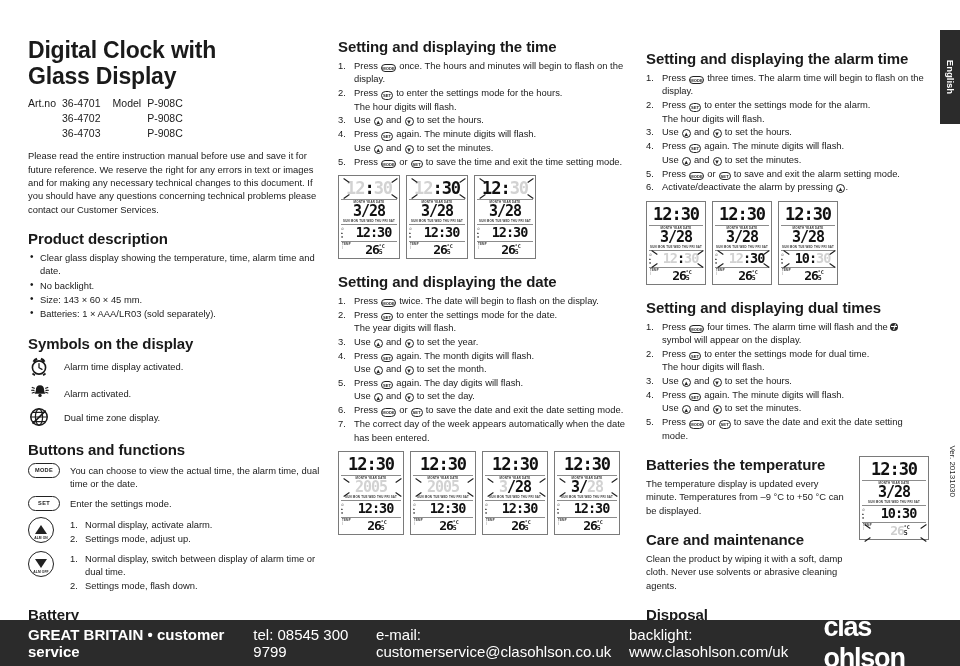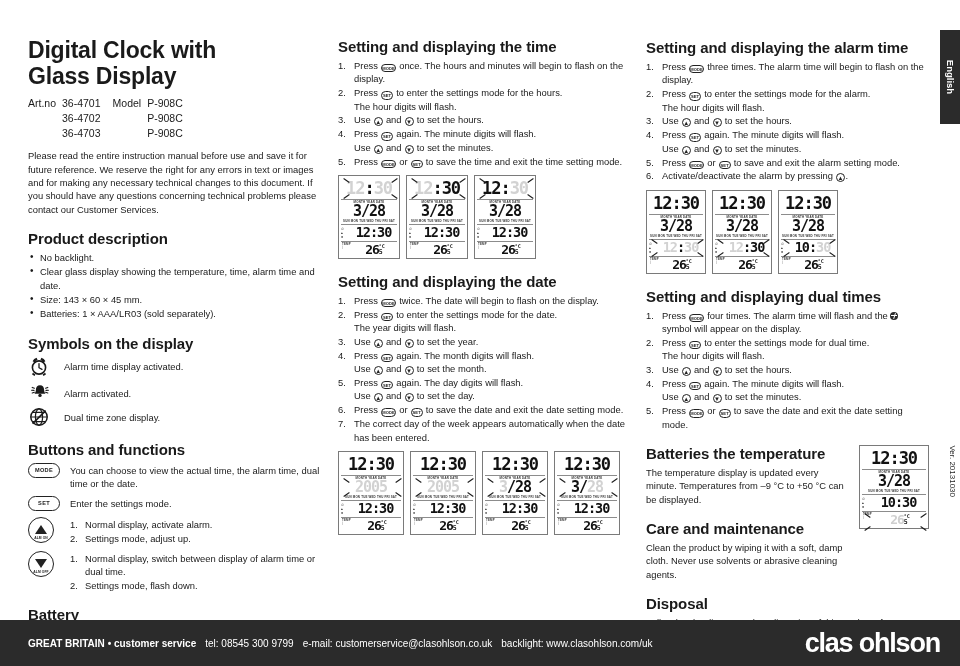--- a/index.html
+++ b/index.html
@@ -172,21 +172,21 @@
     transform:rotate(90deg); transform-origin:right top;
   }
 
   
   .footer {
     position:absolute; left:0; right:0; bottom:0; height:46px;
     background:#2b2b2b; color:#fff;
     display:flex; align-items:center; justify-content:space-between;
     padding:0 20px 0 28px;
   }
-  .footer .fl { font-size:10px; display:flex; align-items:center; gap:9px; }
+  .footer .fl { font-size:15px; display:flex; align-items:center; gap:9px; }
   .footer .fl b { font-weight:bold; }
   .footer .brand { font-size:27px; font-weight:bold; letter-spacing:-1.2px; }
 </style>
 </head>
 <body>
 
 <div class="page">
 
   <div class="col col-left">
     <h1 class="title">
@@ -216,22 +216,22 @@
           <td>P-908C</td>
         </tr>
       </tbody>
         </table>
     </div>
 
     <p class="body">Please read the entire instruction manual before use and save it for future reference. We reserve the right for any errors in text or images and for making any necessary technical changes to this document. If you should have any questions concerning technical problems please contact our Customer Services.</p>
 
     <h2>Product description</h2>
     <ul class="bullets">
+      <li>Clear glass display showing the temperature, time, alarm time and date.</li>
       <li>No backlight.</li>
-      <li>Clear glass display showing the temperature, time, alarm time and date.</li>
       <li>Size: 143 × 60 × 45 mm.</li>
       <li>Batteries: 1 × AAA/LR03 (sold separately).</li>
     </ul>
 
     <h2>Symbols on the display</h2>
 
     <div class="symrow">
       <div class="symicon">
         <svg width="22" height="20" viewBox="0 0 22 20" aria-hidden="true">
           <circle cx="11" cy="11.5" r="6.6" fill="none" stroke="#1a1a1a" stroke-width="1.6"></circle>
@@ -635,21 +635,21 @@
                 <div>°C</div>
                 <div class="temp-dec">5</div>
               </div>
             </div>
           </div>
         </div>
       </div>
   </div>
 
   <div class="col col-right">
-    <h2 class="tight" style="margin-top:1px">Setting and displaying the alarm time</h2>
+    <h2 class="tight" style="margin-top:12px">Setting and displaying the alarm time</h2>
     <ol class="steps" id="steps-alarm">
         <li>Press <span class="btn mode">MODE</span> three times. The alarm time will begin to flash on the display.</li>
         <li>Press <span class="btn set">SET</span> to enter the settings mode for the alarm.<span class="sub">The hour digits will flash.</span></li>
         <li>Use <span class="btn arrow">▲</span> and <span class="btn arrow">▼</span> to set the hours.</li>
         <li>Press <span class="btn set">SET</span> again. The minute digits will flash.<span class="sub">Use <span class="btn arrow">▲</span> and <span class="btn arrow">▼</span> to set the minutes.</span></li>
         <li>Press <span class="btn mode">MODE</span> or <span class="btn set">SET</span> to save and exit the alarm setting mode.</li>
         <li>Activate/deactivate the alarm by pressing <span class="btn arrow">▲</span>.</li>
       </ol>
 
     <div class="lcdrow" id="lcdrow-alarm">

